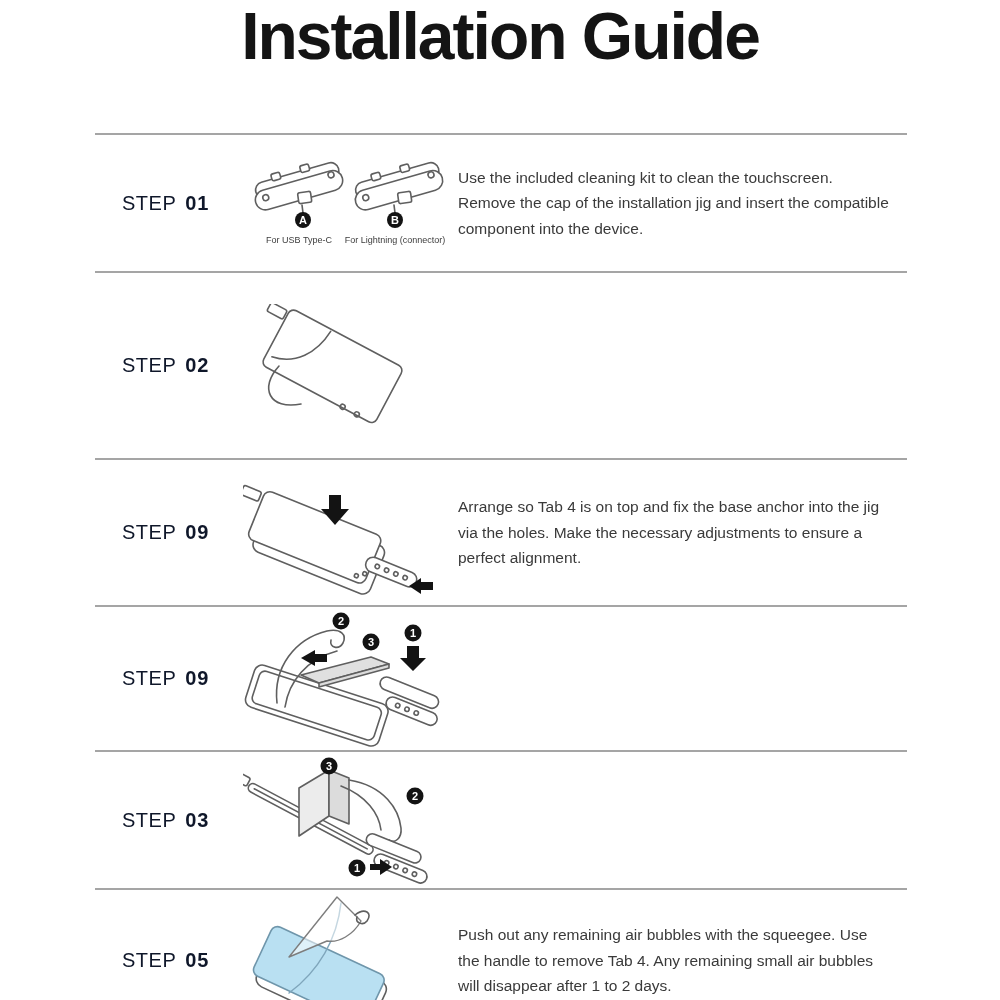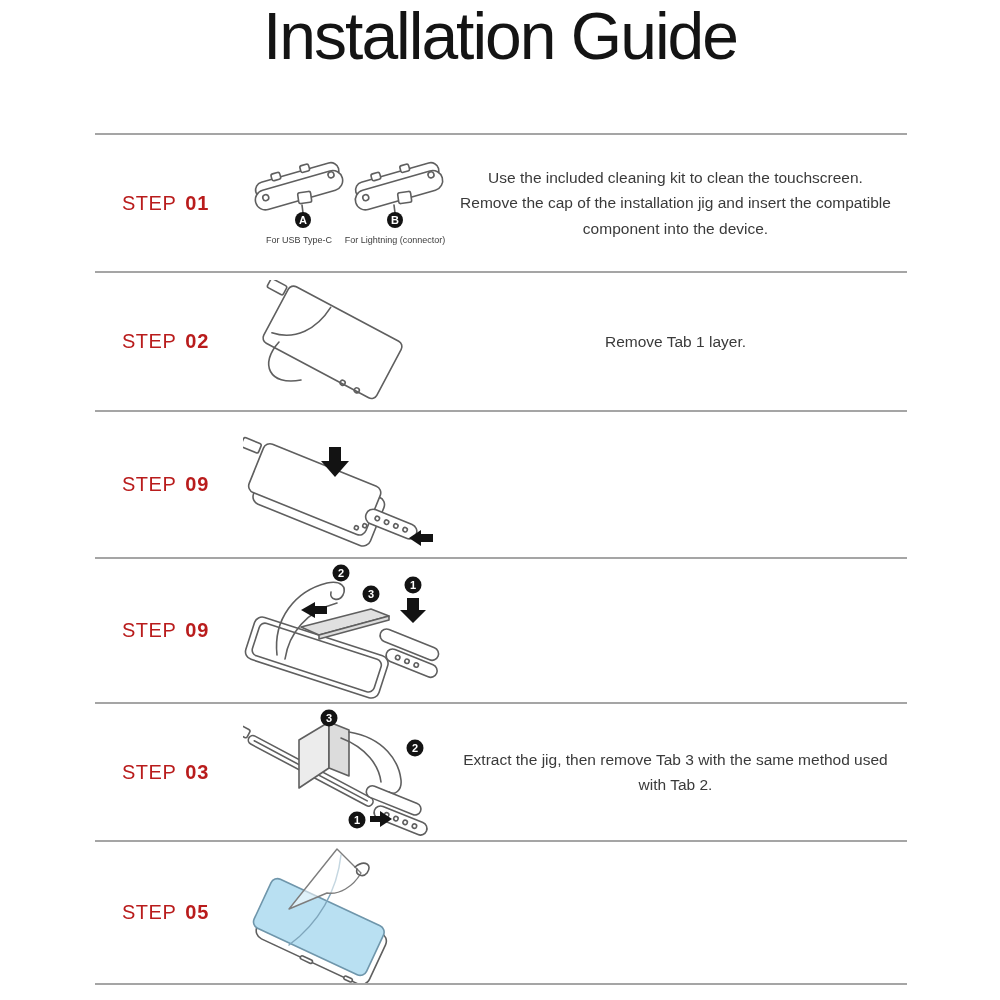--- a/index.html
+++ b/index.html
@@ -2,38 +2,38 @@
 <html><head>
 <meta charset="utf-8">
 <style>
   html,body{margin:0;padding:0;}
   body{
     width:1000px;height:1000px;background:#ffffff;position:relative;
     font-family:"Liberation Sans", sans-serif;color:#1a1a1a;overflow:hidden;
   }
   .title{
     margin:0;padding-top:0;text-align:center;
-    font-size:66px;line-height:72px;font-weight:400;letter-spacing:-2px;color:#141414;
+    font-size:66px;line-height:72px;font-weight:700;letter-spacing:-2px;color:#141414;
   }
   .rows{position:absolute;top:133px;left:95px;width:812px;}
   .step-row{
     box-sizing:border-box;display:flex;align-items:center;
     border-top:2px solid #a5a5a5;position:relative;
   }
   .step-row:last-child{border-bottom:2px solid #a5a5a5;}
-  .r1{height:138px;} .r2{height:139px;} .r3{height:147px;}
+  .r1{height:138px;} .r2{height:187px;} .r3{height:147px;}
   .r4{height:145px;} .r5{height:138px;} .r6{height:145px;}
   .step-label{width:145px;flex:0 0 145px;padding-left:27px;box-sizing:border-box;
-    font-size:20px;color:#b91c1c;white-space:nowrap;}
+    font-size:20px;color:#0f172a;white-space:nowrap;}
   .step-word{font-weight:400;letter-spacing:0.5px;}
   .step-number{font-weight:700;margin-left:9px;letter-spacing:1px;}
   .step-illo{width:218px;flex:0 0 218px;display:flex;justify-content:center;align-items:center;}
   .step-desc{
     flex:1 1 auto;margin:0;padding-right:14px;max-width:440px;
-    font-size:15.5px;line-height:25.5px;color:#3a3a3a;text-align:center;
+    font-size:15.5px;line-height:25.5px;color:#3a3a3a;
   }
   
   .ln{fill:none;stroke:#5f5f5f;stroke-width:1.6;stroke-linejoin:round;stroke-linecap:round;}
   .fw{fill:#ffffff;stroke:#5f5f5f;stroke-width:1.6;stroke-linejoin:round;}
   .gray{fill:#e0e0e0;stroke:#5f5f5f;stroke-width:1.6;stroke-linejoin:round;}
   .gray2{fill:#ececec;stroke:#5f5f5f;stroke-width:1.6;stroke-linejoin:round;}
   .gray3{fill:#dcdcdc;stroke:#5f5f5f;stroke-width:1.6;stroke-linejoin:round;}
   .blk{fill:#131313;stroke:none;}
   .screen{fill:#b9e0f2;stroke:#6f96ab;stroke-width:1.6;stroke-linejoin:round;}
   .film-tri{fill:rgba(255,255,255,0.55);stroke:#7d7d7d;stroke-width:1.4;stroke-linejoin:round;}
@@ -95,21 +95,20 @@
         <g transform="translate(48,4) rotate(28)">
           <rect class="fw" x="0" y="0" width="128" height="64" rx="6"></rect>
           <rect class="fw" x="-20" y="4" width="18" height="10" rx="2"></rect>
           <path class="ln" d="M6,52 C30,48 44,28 46,2"></path>
           <circle class="ln" cx="92" cy="63" r="2.5"></circle>
           <circle class="ln" cx="108" cy="63" r="2.5"></circle>
         </g>
         <path class="ln" d="M36,62 C16,84 26,106 58,100"></path>
       </svg>
     </div>
-    <p class="step-desc">Remove Tab 1 layer.</p>
   </section>
 
   <section class="step-row r3">
     <div class="step-label">
       <span class="step-word">STEP</span><span class="step-number">09</span>
     </div>
     <div class="step-illo">
       <svg width="212" height="132" viewBox="0 0 212 132">
         <g transform="translate(26,26) rotate(22)">
           <rect class="fw" x="4" y="7" width="126" height="52" rx="8"></rect>
@@ -122,20 +121,21 @@
         <g transform="translate(126,88) rotate(22)">
           <rect class="fw" x="0" y="0" width="54" height="15" rx="7.5"></rect>
           <circle class="ln" cx="12" cy="7.5" r="2.2"></circle>
           <circle class="ln" cx="22" cy="7.5" r="2.2"></circle>
           <circle class="ln" cx="32" cy="7.5" r="2.2"></circle>
           <circle class="ln" cx="42" cy="7.5" r="2.2"></circle>
         </g>
         <polygon class="blk" points="166,119 178,111 178,115 190,115 190,123 178,123 178,127"></polygon>
       </svg>
     </div>
+    <p class="step-desc">Arrange so Tab 4 is on top and fix the base anchor into the jig via the holes. Make the necessary adjustments to ensure a perfect alignment.</p>
   </section>
 
   <section class="step-row r4">
     <div class="step-label">
       <span class="step-word">STEP</span><span class="step-number">09</span>
     </div>
     <div class="step-illo">
       <svg width="212" height="140" viewBox="0 0 212 140">
         <g transform="translate(14,54) rotate(18)">
           <rect class="fw" x="0" y="0" width="140" height="44" rx="8"></rect>
@@ -193,35 +193,35 @@
           <circle class="ln" cx="33" cy="6.5" r="2.2"></circle>
           <circle class="ln" cx="43" cy="6.5" r="2.2"></circle>
         </g>
         <circle class="blk" cx="172" cy="44" r="8.5"></circle>
         <text class="badge" x="172" y="48">2</text>
         <circle class="blk" cx="114" cy="116" r="8.5"></circle>
         <text class="badge" x="114" y="120">1</text>
         <polygon class="blk" points="127,112 137,112 137,107 149,115 137,123 137,118 127,118"></polygon>
       </svg>
     </div>
-    <p class="step-desc">Extract the jig, then remove Tab 3 with the same method used with Tab 2.</p>
   </section>
 
   <section class="step-row r6">
     <div class="step-label">
       <span class="step-word">STEP</span><span class="step-number">05</span>
     </div>
     <div class="step-illo">
       <svg width="212" height="140" viewBox="0 0 212 140">
         <g transform="translate(32,36) rotate(25)">
           <rect class="fw" x="4" y="4" width="124" height="56" rx="9"></rect>
           <rect class="screen" x="-2" y="-2" width="124" height="54" rx="7"></rect>
           <rect class="fw" x="56" y="58" width="13" height="3.5" rx="1.75"></rect>
           <rect class="fw" x="104" y="58" width="9" height="3.5" rx="1.75"></rect>
         </g>
         <path class="peel" d="M98,12 C94,48 76,80 46,102"></path>
         <path class="film-tri" d="M46,66 L94,6 L118,30 C110,44 96,52 84,50 Z"></path>
         <path class="ln" d="M112,24 C122,16 130,22 124,30 C120,35 112,32 114,26"></path>
       </svg>
     </div>
+    <p class="step-desc">Push out any remaining air bubbles with the squeegee. Use the handle to remove Tab 4. Any remaining small air bubbles will disappear after 1 to 2 days.</p>
   </section>
 
 </div>
 
 </body></html>

